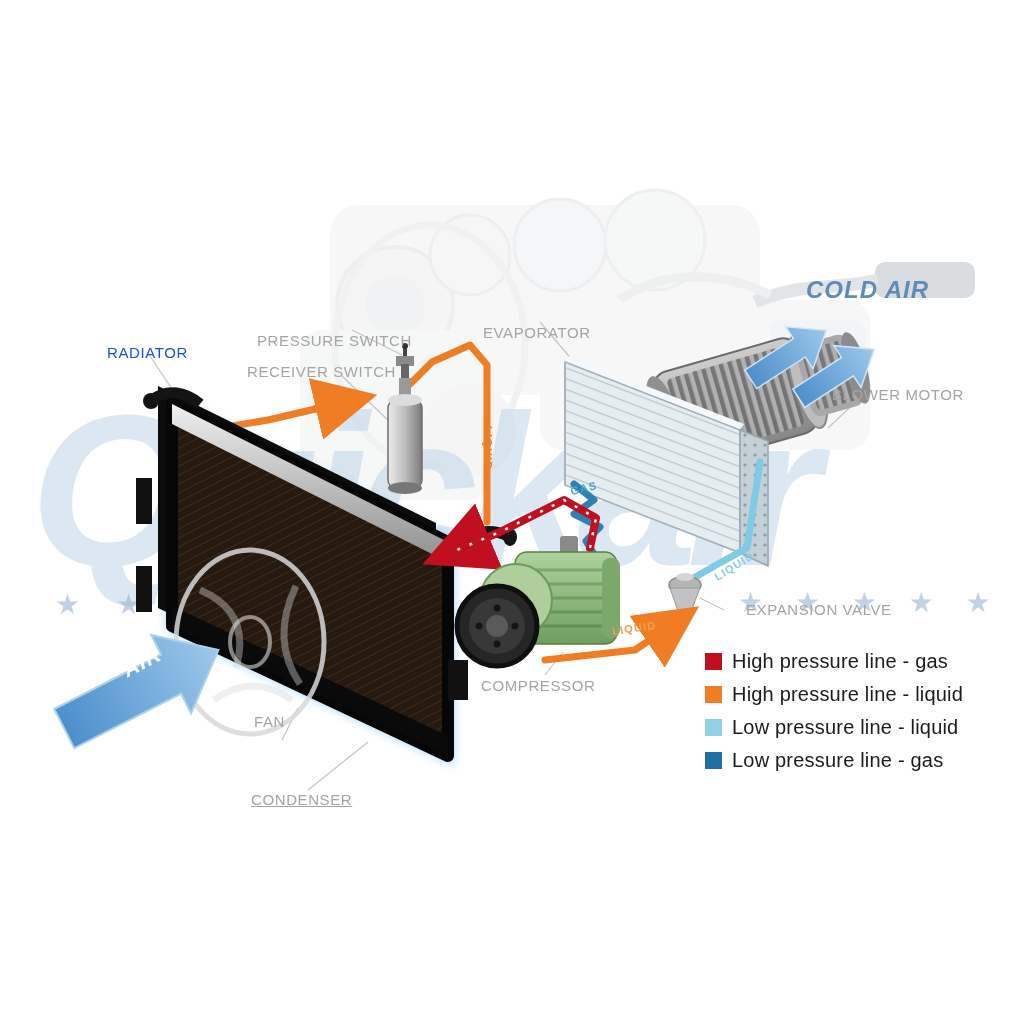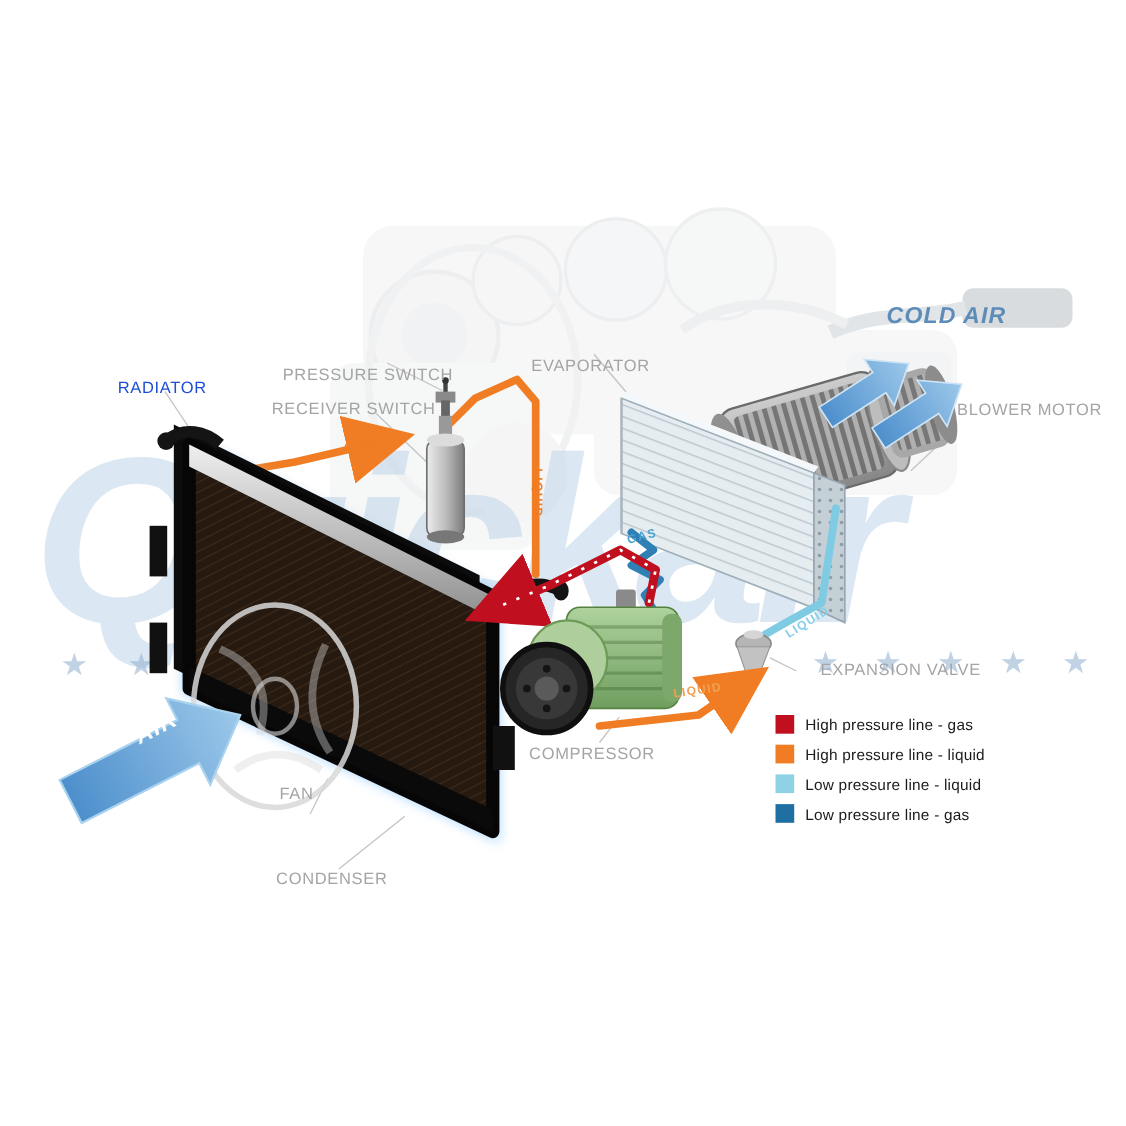--- a/index.html
+++ b/index.html
@@ -1,35 +1,35 @@
 <!DOCTYPE html>
 <html><head>
 <meta charset="utf-8">
 <style>
   html,body{margin:0;padding:0;background:#fff;}
   .stage{position:relative;width:1024px;height:1024px;background:#ffffff;overflow:hidden;
          font-family:"Liberation Sans", sans-serif;}
   svg{position:absolute;left:0;top:0;}
   .lbl{position:absolute;font-size:15px;letter-spacing:0.6px;color:#a4a4a4;white-space:nowrap;}
   .lbl-dark{color:#1d4ed8;}
-  .cold-air{position:absolute;font-size:21px;font-weight:bold;font-style:italic;color:#5e8cb8;
+  .cold-air{position:absolute;font-size:24px;font-weight:bold;font-style:italic;color:#5e8cb8;
             letter-spacing:1px;white-space:nowrap;}
   .air-lbl{position:absolute;font-size:21px;font-weight:bold;font-style:italic;color:#ffffff;
            letter-spacing:1.5px;transform:rotate(-27deg);white-space:nowrap;}
   .pipe-lbl{position:absolute;font-size:11px;font-weight:bold;letter-spacing:1.2px;white-space:nowrap;}
   .rot-m13{transform:rotate(-13deg);}
   .rot-90{transform:rotate(90deg);transform-origin:0 0;}
   .rot-m14{transform:rotate(-14deg);}
   .rot-m21{transform:rotate(-21deg);}
   .rot-m32{transform:rotate(-32deg);}
   .rot-m8{transform:rotate(-8deg);}
   .legend{position:absolute;left:705px;top:650px;}
   .legend-row{display:flex;align-items:center;margin-bottom:10px;}
   .legend-swatch{width:17px;height:17px;margin-right:10px;flex:0 0 auto;}
-  .legend-label{font-size:14px;color:#1b1b1b;letter-spacing:0.2px;white-space:nowrap;}
+  .legend-label{font-size:20px;color:#1b1b1b;letter-spacing:0.2px;white-space:nowrap;}
 </style>
 </head>
 <body>
 
 <div class="stage">
 
 <svg width="1024" height="1024" viewBox="0 0 1024 1024">
   <defs>
     <filter id="blur4" x="-30%" y="-30%" width="160%" height="160%">
       <feGaussianBlur stdDeviation="5"></feGaussianBlur>
@@ -222,25 +222,25 @@
   <g transform="rotate(-27 140 690)">
     <polygon points="55,668 175,668 175,646 228,690 175,734 175,712 55,712" fill="url(#arrBlue)" stroke="#a9d2ef" stroke-width="2"></polygon>
   </g>
 </svg>
 
 <div class="lbl lbl-dark" style="left:107px;top:344px;">RADIATOR</div>
 <div class="lbl" style="left:257px;top:332px;">PRESSURE SWITCH</div>
 <div class="lbl" style="left:247px;top:363px;">RECEIVER SWITCH</div>
 <div class="lbl" style="left:483px;top:324px;">EVAPORATOR</div>
 <div class="cold-air" style="left:806px;top:276px;">COLD AIR</div>
-<div class="lbl" style="left:832px;top:364px;margin-left:38px;">BLOWER MOTOR</div>
+<div class="lbl" style="left:832px;top:386px;">BLOWER MOTOR</div>
 <div class="lbl" style="left:722px;top:601px;margin-left:24px;">EXPANSION VALVE</div>
 <div class="lbl" style="left:481px;top:677px;">COMPRESSOR</div>
 <div class="lbl" style="left:254px;top:713px;">FAN</div>
-<div class="lbl" style="left:251px;top:791px;">CONDENSER</div>
+<div class="lbl" style="left:251px;top:791px;text-decoration:underline;">CONDENSER</div>
 <div class="air-lbl" style="left:122px;top:650px;">AIR</div>
 
 <div class="pipe-lbl rot-m13" style="left: 313px; top: 398px; color: rgb(240, 125, 35);">LIQUID</div>
 <div class="pipe-lbl rot-90" style="left: 494px; top: 426px; color: rgb(240, 125, 35);">LIQUID</div>
 <div class="pipe-lbl rot-m21" style="left: 461px; top: 553px; color: rgb(192, 16, 32);">GAS</div>
 <div class="pipe-lbl rot-m14" style="left: 570px; top: 482px; color: rgb(74, 163, 207);">GAS</div>
 <div class="pipe-lbl rot-m32" style="left: 712px; top: 560px; color: rgb(133, 207, 232);">LIQUID</div>
 <div class="pipe-lbl rot-m8" style="left: 612px; top: 622px; color: rgb(240, 160, 80);">LIQUID</div>
 
 <div class="legend">

